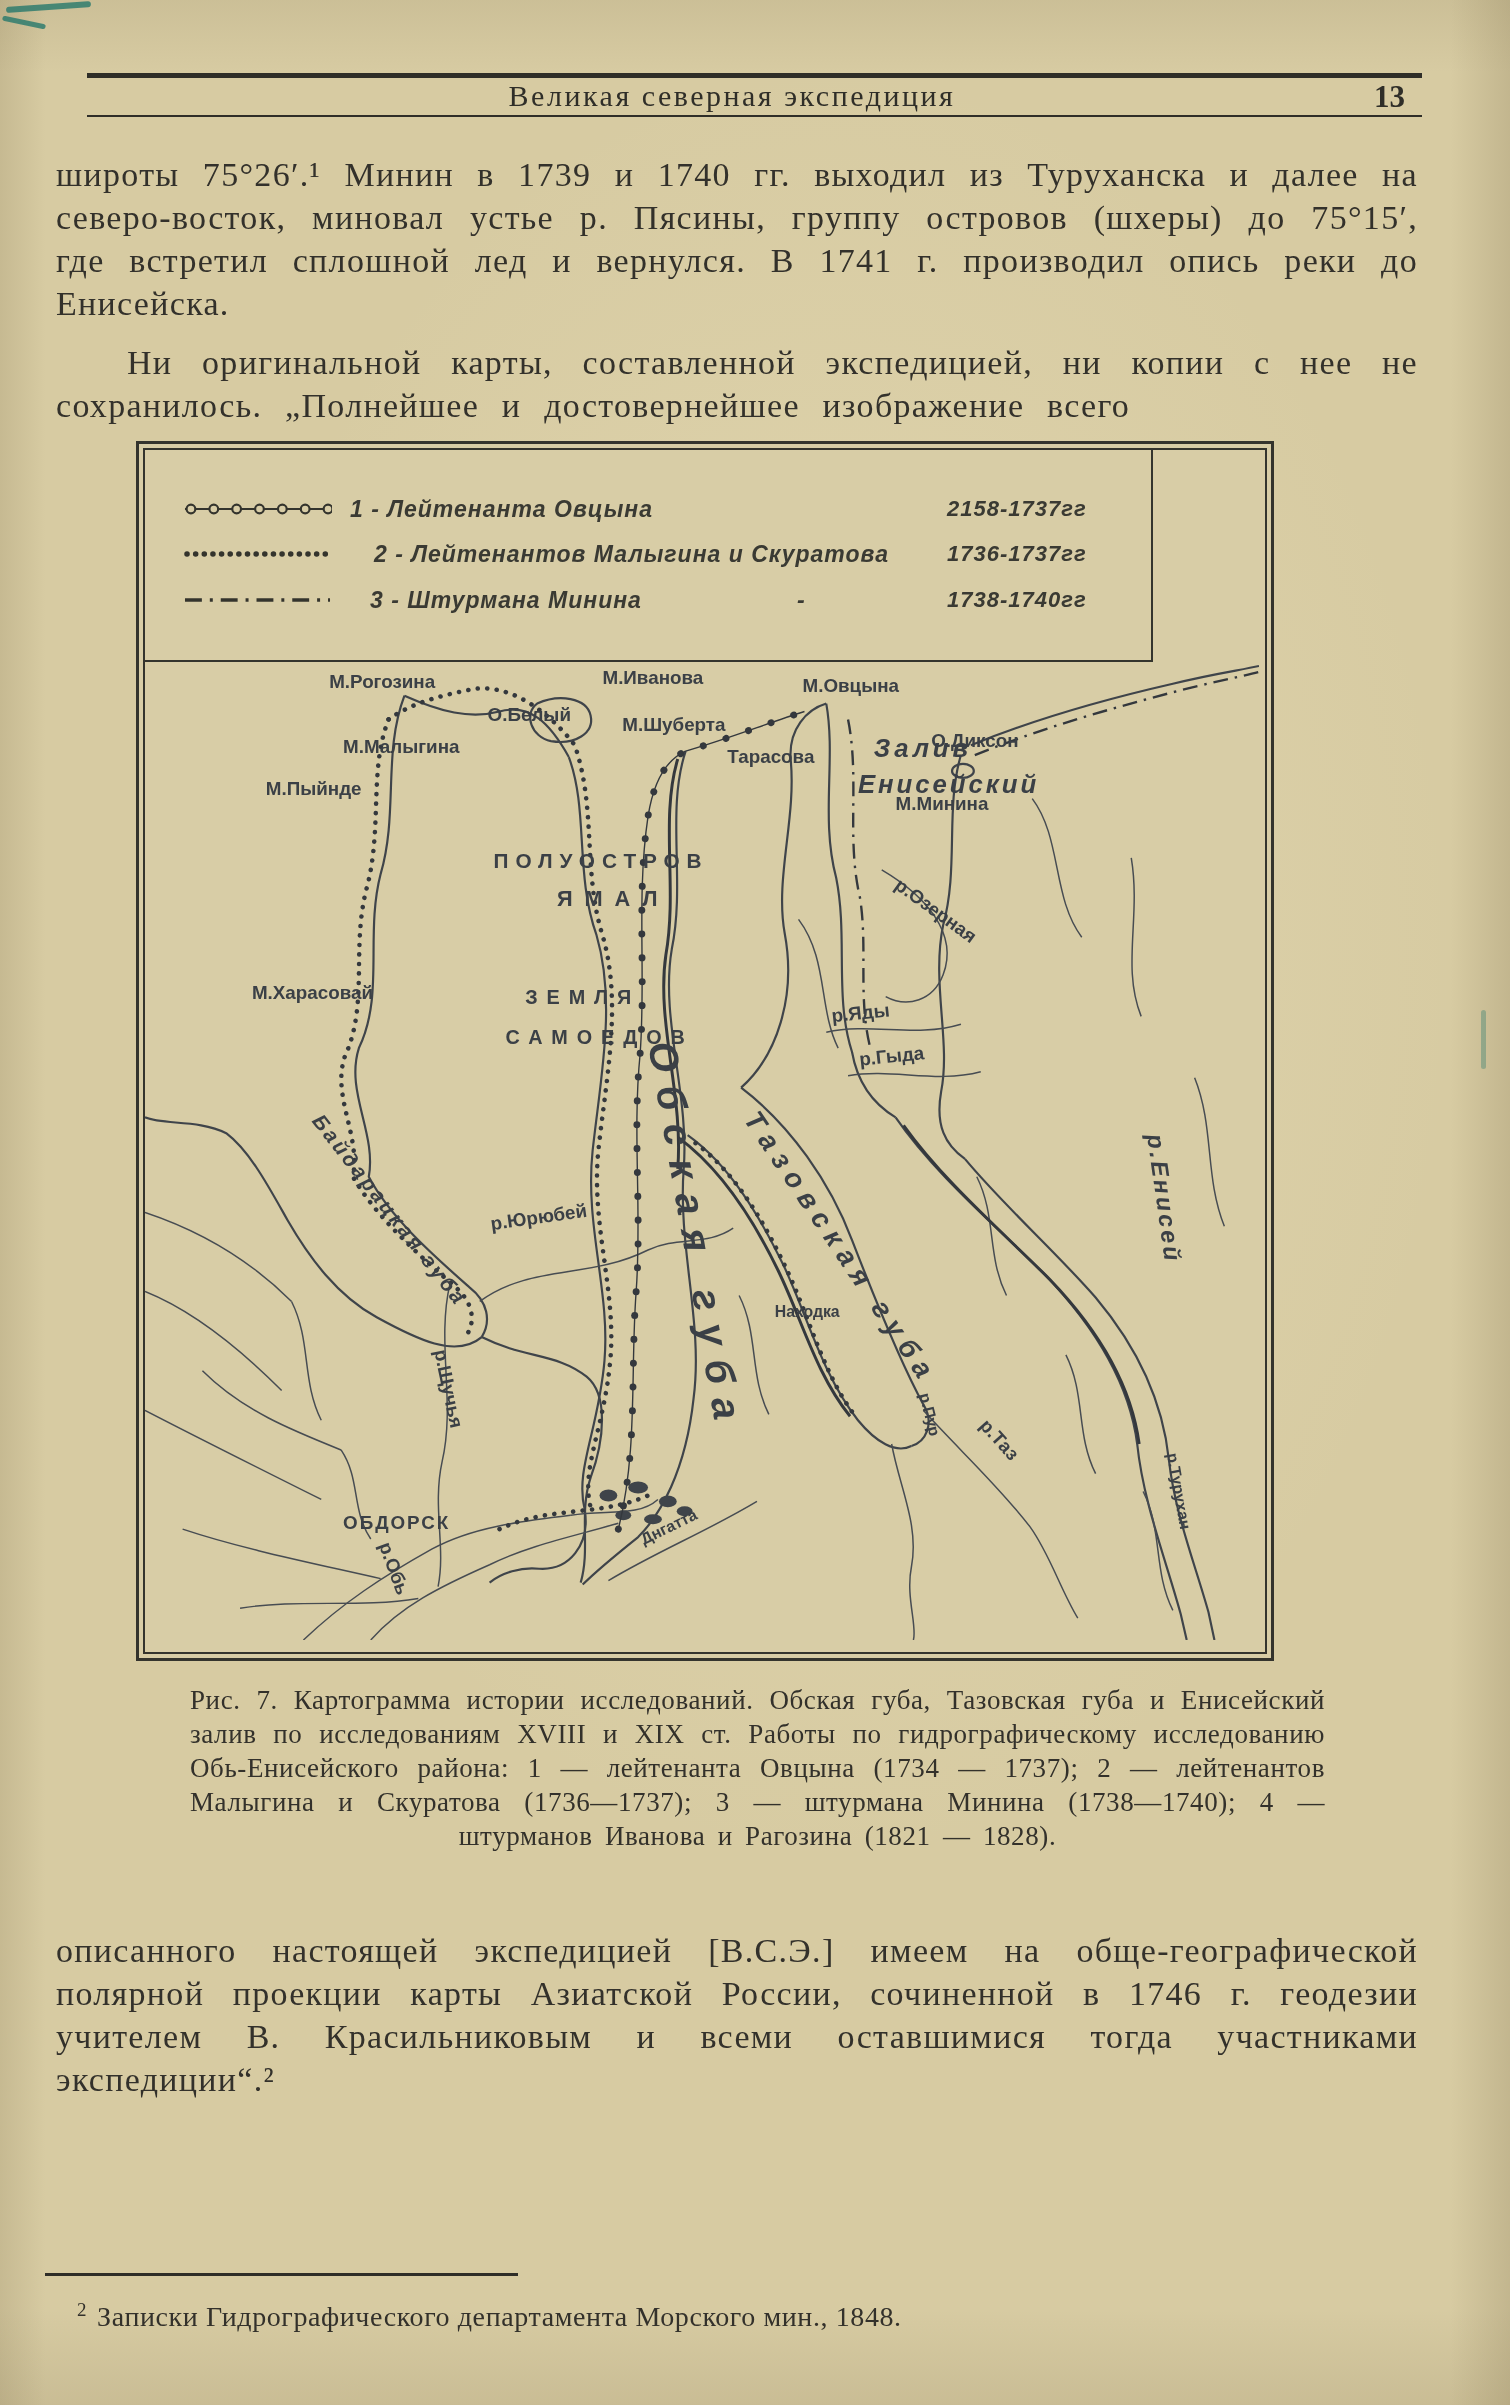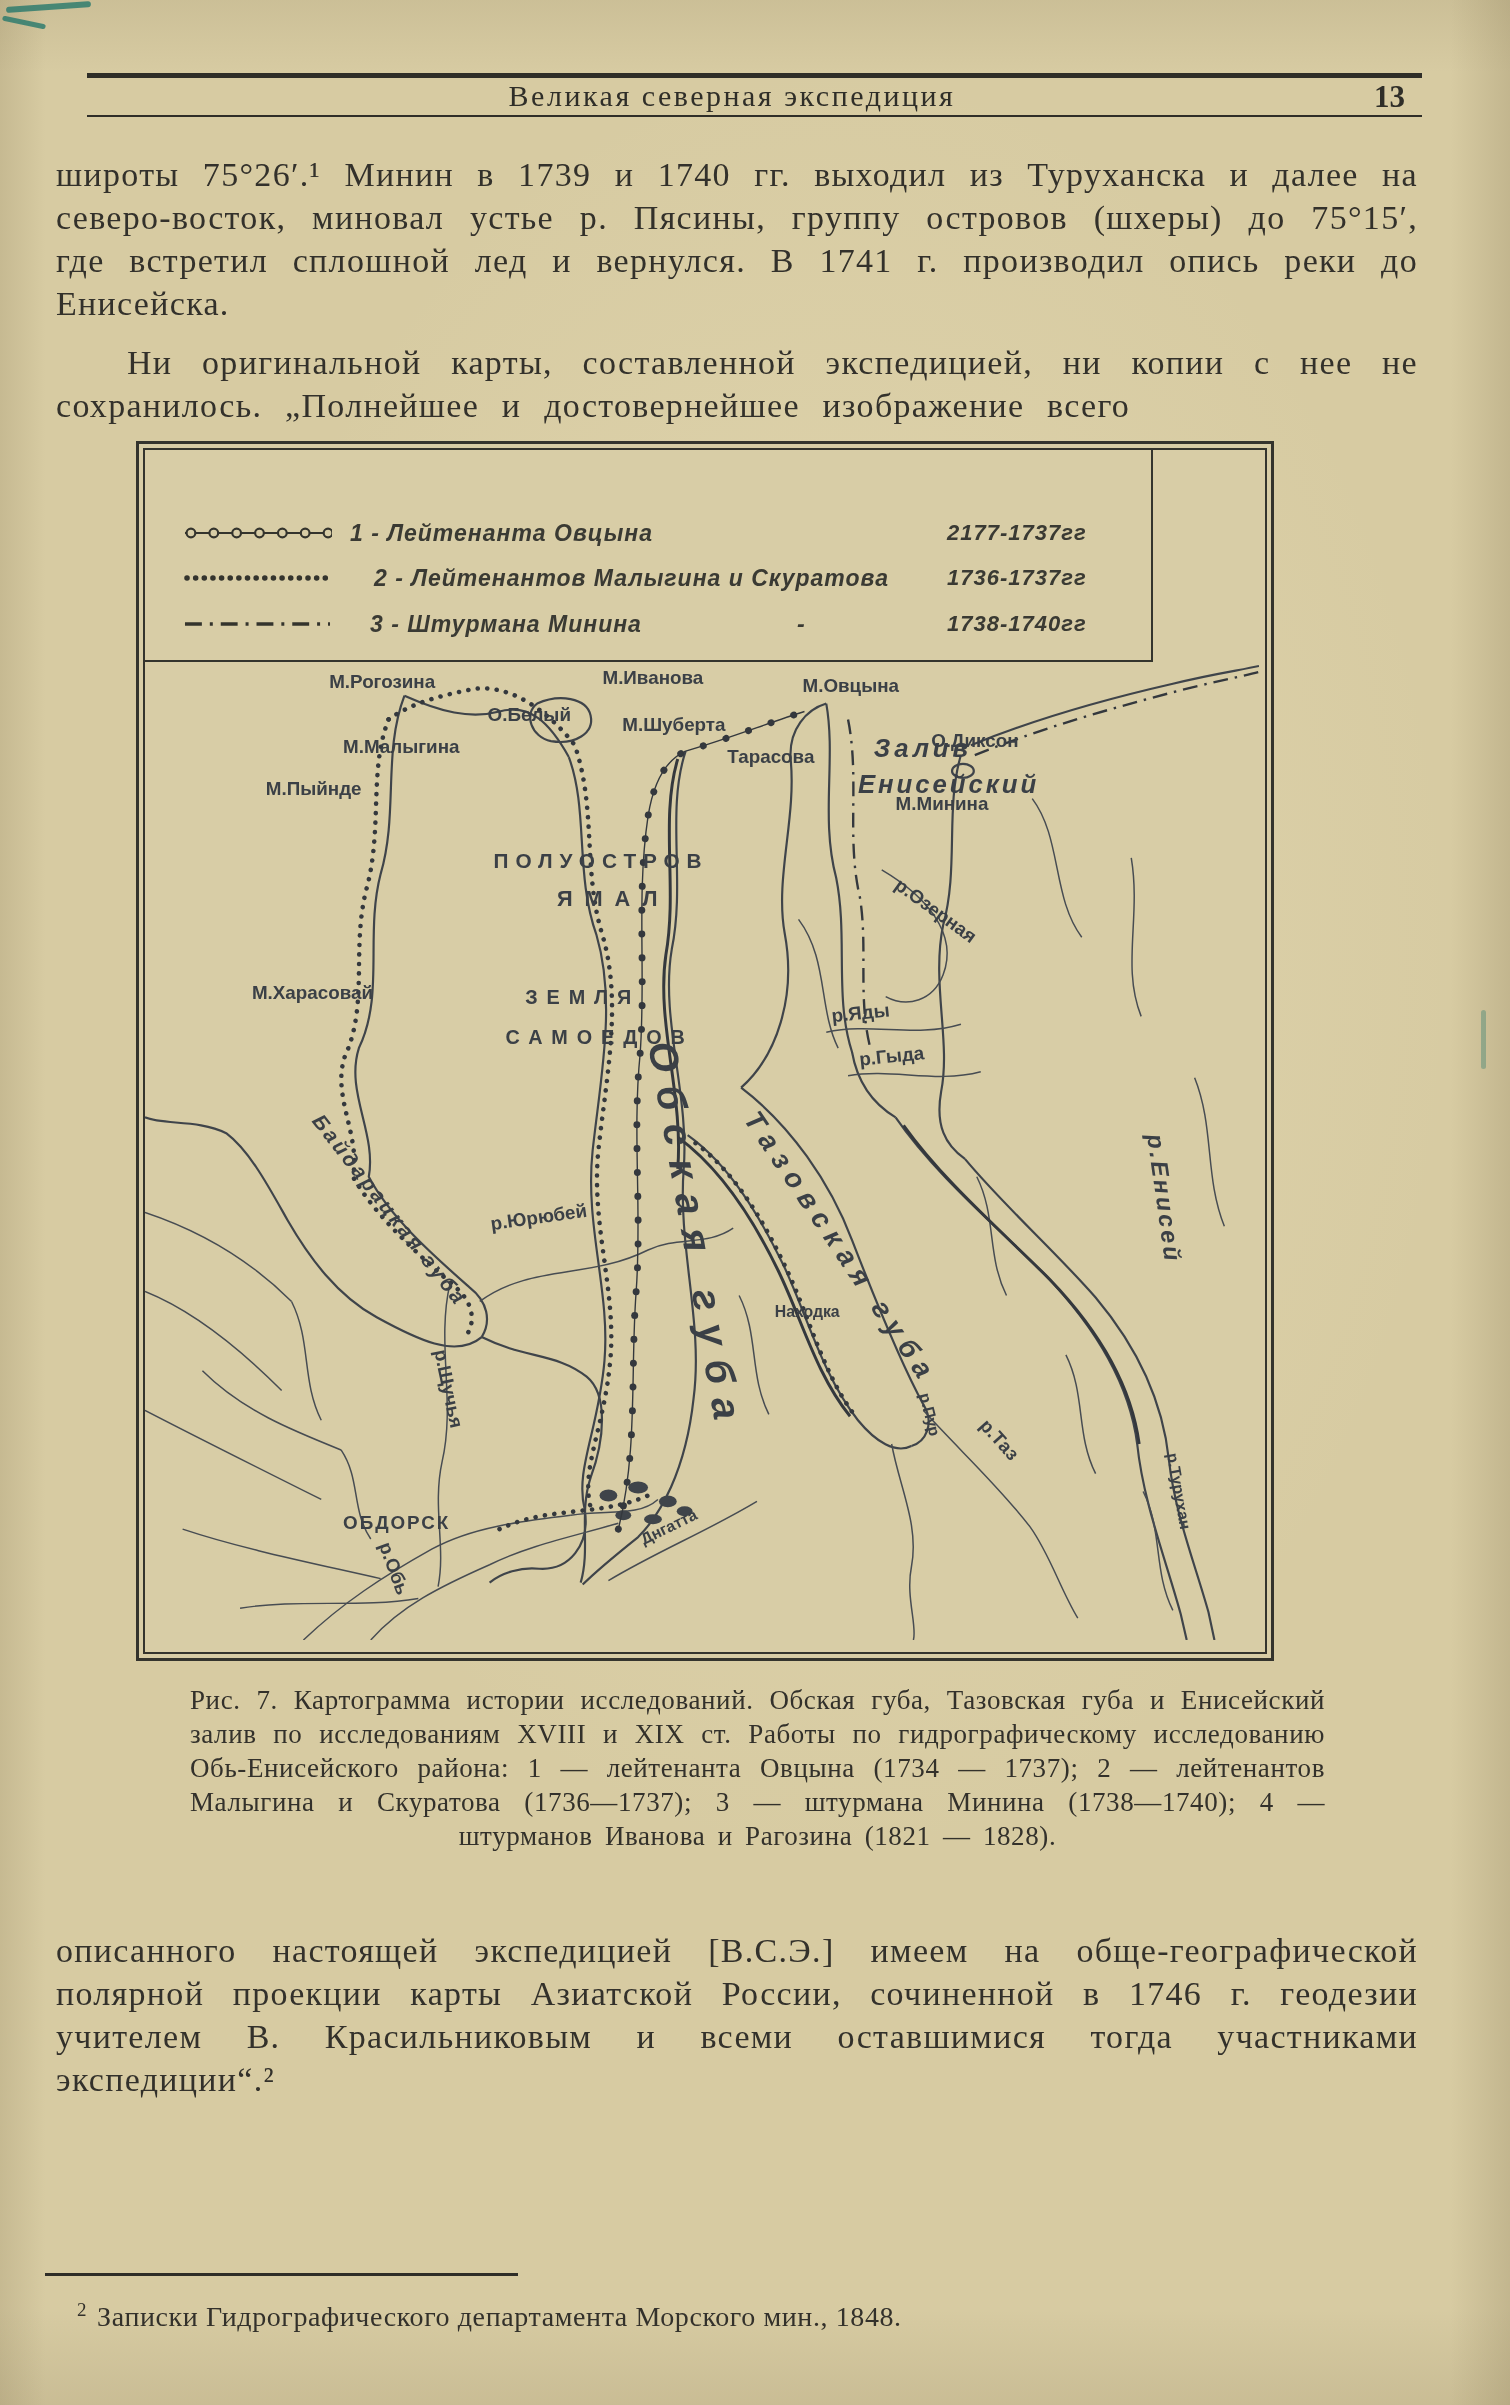--- a/index.html
+++ b/index.html
@@ -29,21 +29,21 @@
     letter-spacing:1.3px;word-spacing:13px;color:#33312b;}
   .textcol p{margin:16px;}
   .indent{text-indent:71px;}
 
   
   .map-outer{position:absolute;left:136px;top:441px;width:1132px;height:1214px;
     border:3px solid #34342d;background:#d8cda6;}
   .map-inner{position:absolute;inset:4px;border:2px solid #34342d;}
   .legend{position:absolute;left:0;top:0;width:1006px;height:210px;
     border-right:2px solid #34342d;border-bottom:2px solid #34342d;}
-  .lrow{position:absolute;left:38px;height:30px;display:flex;align-items:center;margin-top:24px;}
+  .lrow{position:absolute;left:38px;height:30px;display:flex;align-items:center;}
   .lrow .sym{width:149px;height:22px;flex:0 0 149px;}
   .lrow .llab{margin-left:18px;font-family:"Liberation Sans",sans-serif;
     font-style:italic;font-weight:600;font-size:23px;letter-spacing:1px;color:#3a3a33;white-space:nowrap;}
   .lrow .lnote{position:absolute;left:614px;font-family:"Liberation Sans",sans-serif;
     font-style:italic;font-weight:700;font-size:23px;color:#3a3a33;}
   .lrow .ldates{position:absolute;left:764px;font-family:"Liberation Sans",sans-serif;
     font-style:italic;font-weight:600;font-size:22px;letter-spacing:1px;color:#3a3a33;white-space:nowrap;}
   .mapsvg{position:absolute;left:0;top:212px;width:1114px;height:978px;}
 
   .mapsvg text{font-family:"Liberation Sans",sans-serif;fill:#3b4046;}
@@ -94,21 +94,21 @@
               <circle cx="31" cy="11" r="4.4"></circle>
               <circle cx="54" cy="11" r="4.4"></circle>
             <circle cx="77" cy="11" r="4.4"></circle>
               <circle cx="100" cy="11" r="4.4"></circle>
               <circle cx="123" cy="11" r="4.4"></circle>
             <circle cx="146" cy="11" r="4.4"></circle>
           </g>
         </svg>
         <span class="llab">1 - Лейтенанта Овцына</span>
         <span class="lnote"></span>
-        <span class="ldates">2177-1737гг</span>
+        <span class="ldates">2158-1737гг</span>
       </div>
       <div class="lrow" style="top:89px;gap:24px;">
         <svg class="sym" viewBox="0 0 150 22">
           <line x1="4" y1="11" x2="148" y2="11" stroke="#34342d" stroke-width="5.5" stroke-dasharray="0.1 8.6" stroke-linecap="round"></line>
         </svg>
         <span class="llab">2 - Лейтенантов Малыгина и Скуратова</span>
         <span class="lnote"></span>
         <span class="ldates">1736-1737гг</span>
       </div>
       <div class="lrow" style="top:135px;gap:20px;">

